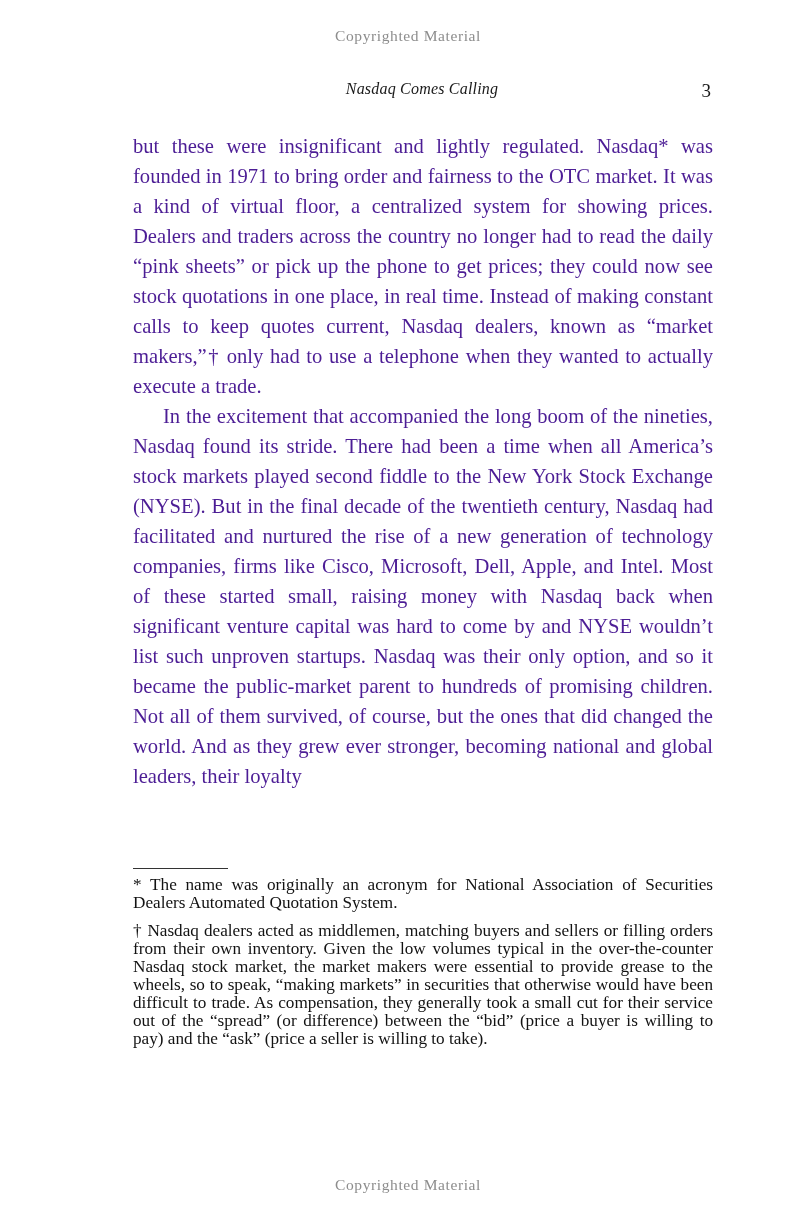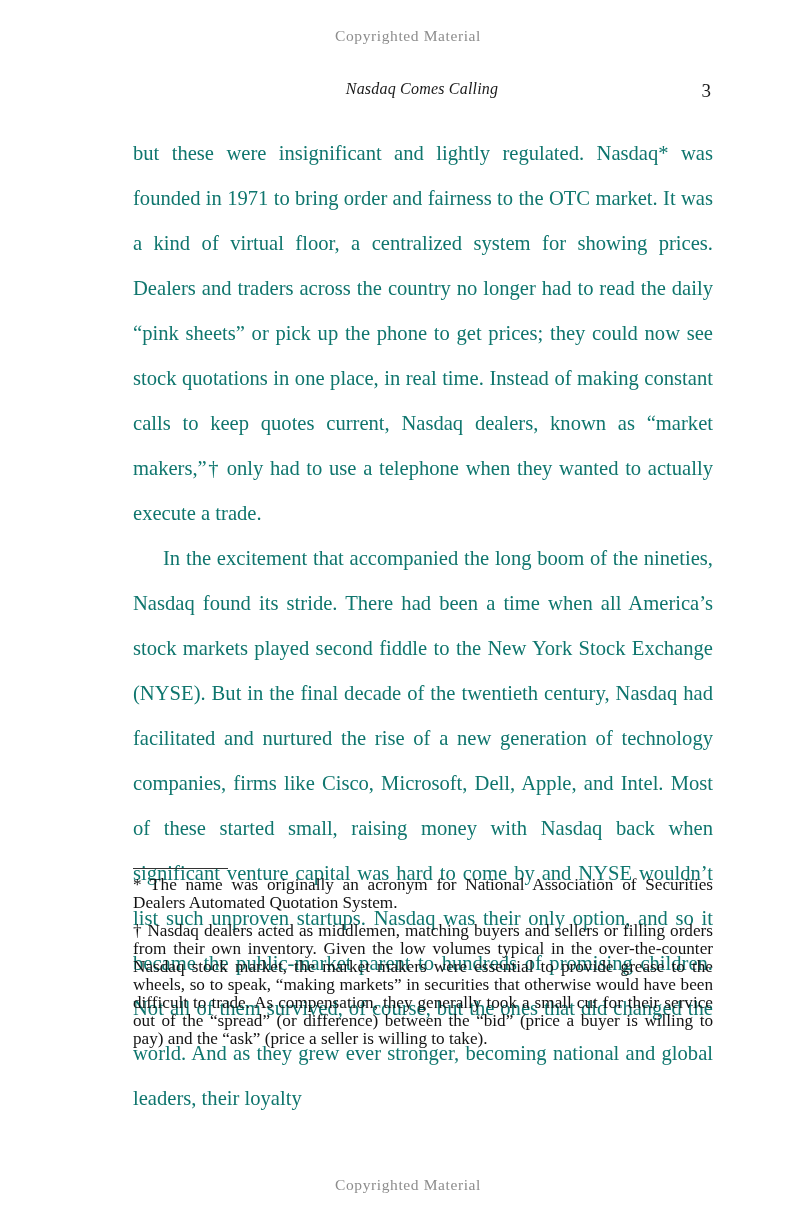--- a/index.html
+++ b/index.html
@@ -58,24 +58,24 @@
     font-size: 19px;
     color: #1a1a1a;
   }
 
   .body-text {
     position: absolute;
     left: 133px;
     top: 131px;
     width: 580px;
     font-size: 20.6px;
-    line-height: 45px;
+    line-height: 30px;
     text-align: justify;
     text-justify: inter-word;
-    color: #0f766e;
+    color: #4c1d95;
   }
   .body-text p {
     margin: 0;
   }
   .body-text p.indent {
     text-indent: 30px;
     font-family: Liberation Serif, serif;
   }
 
   .footnote-rule {

